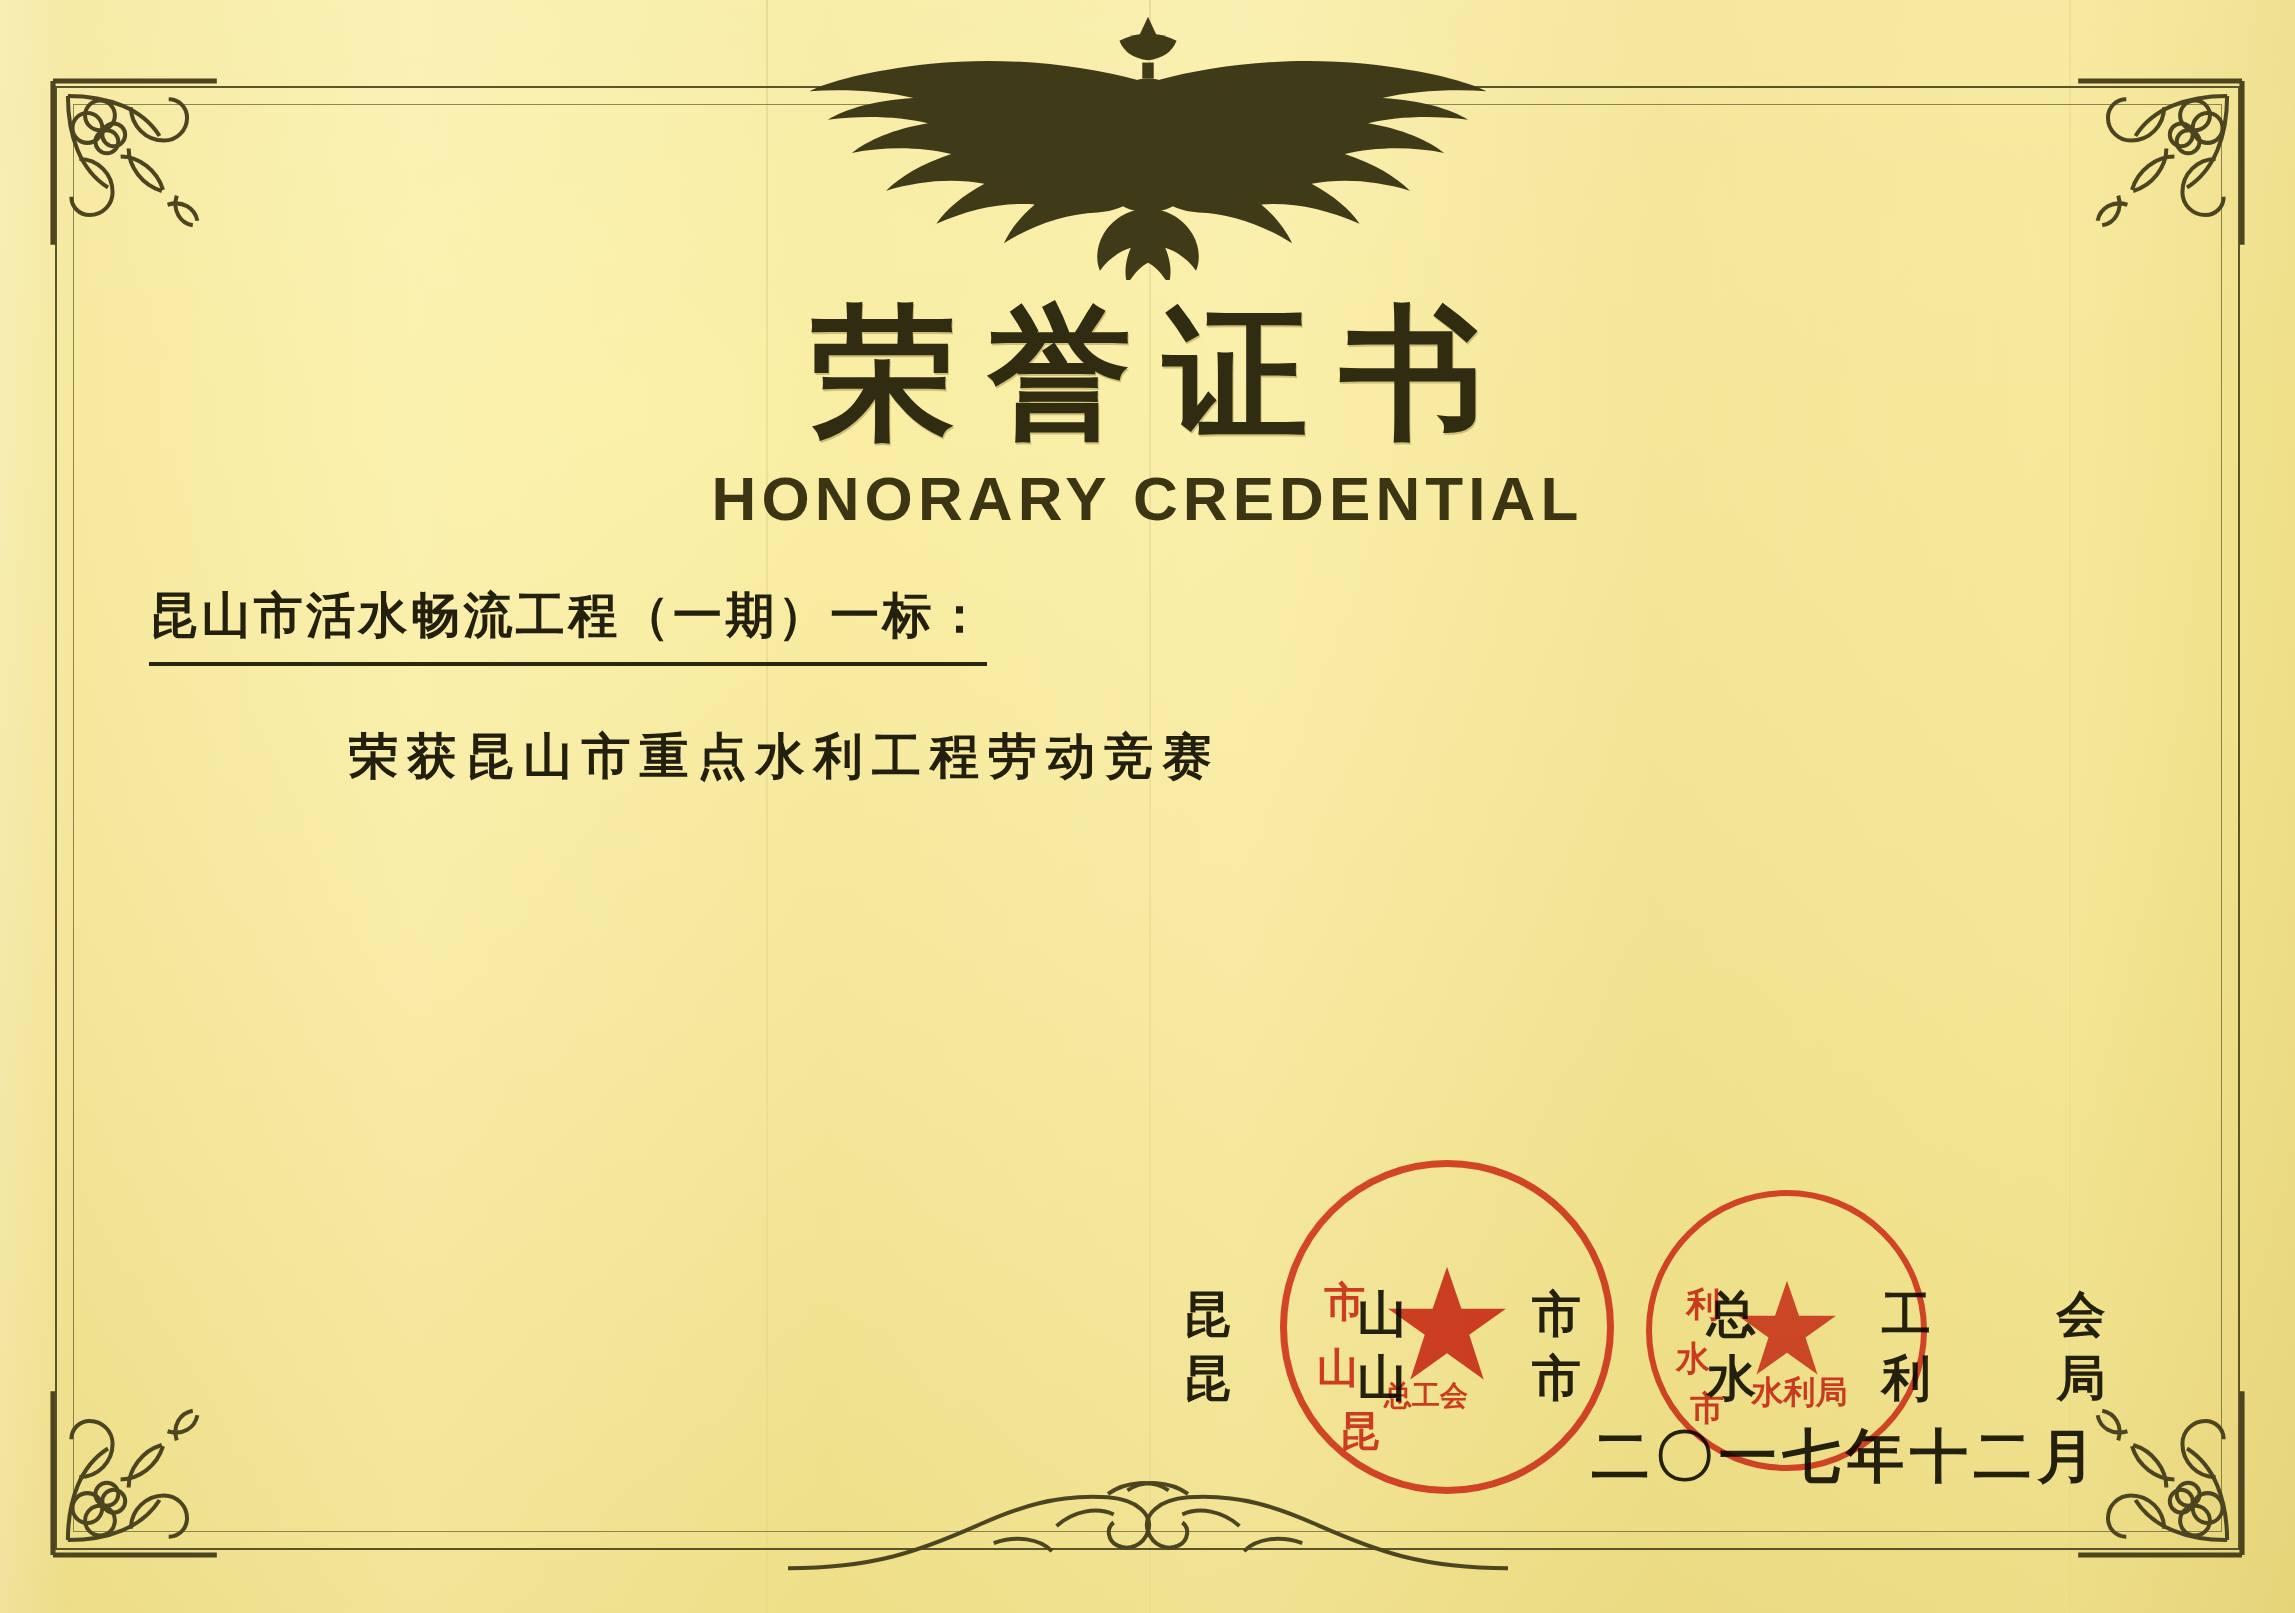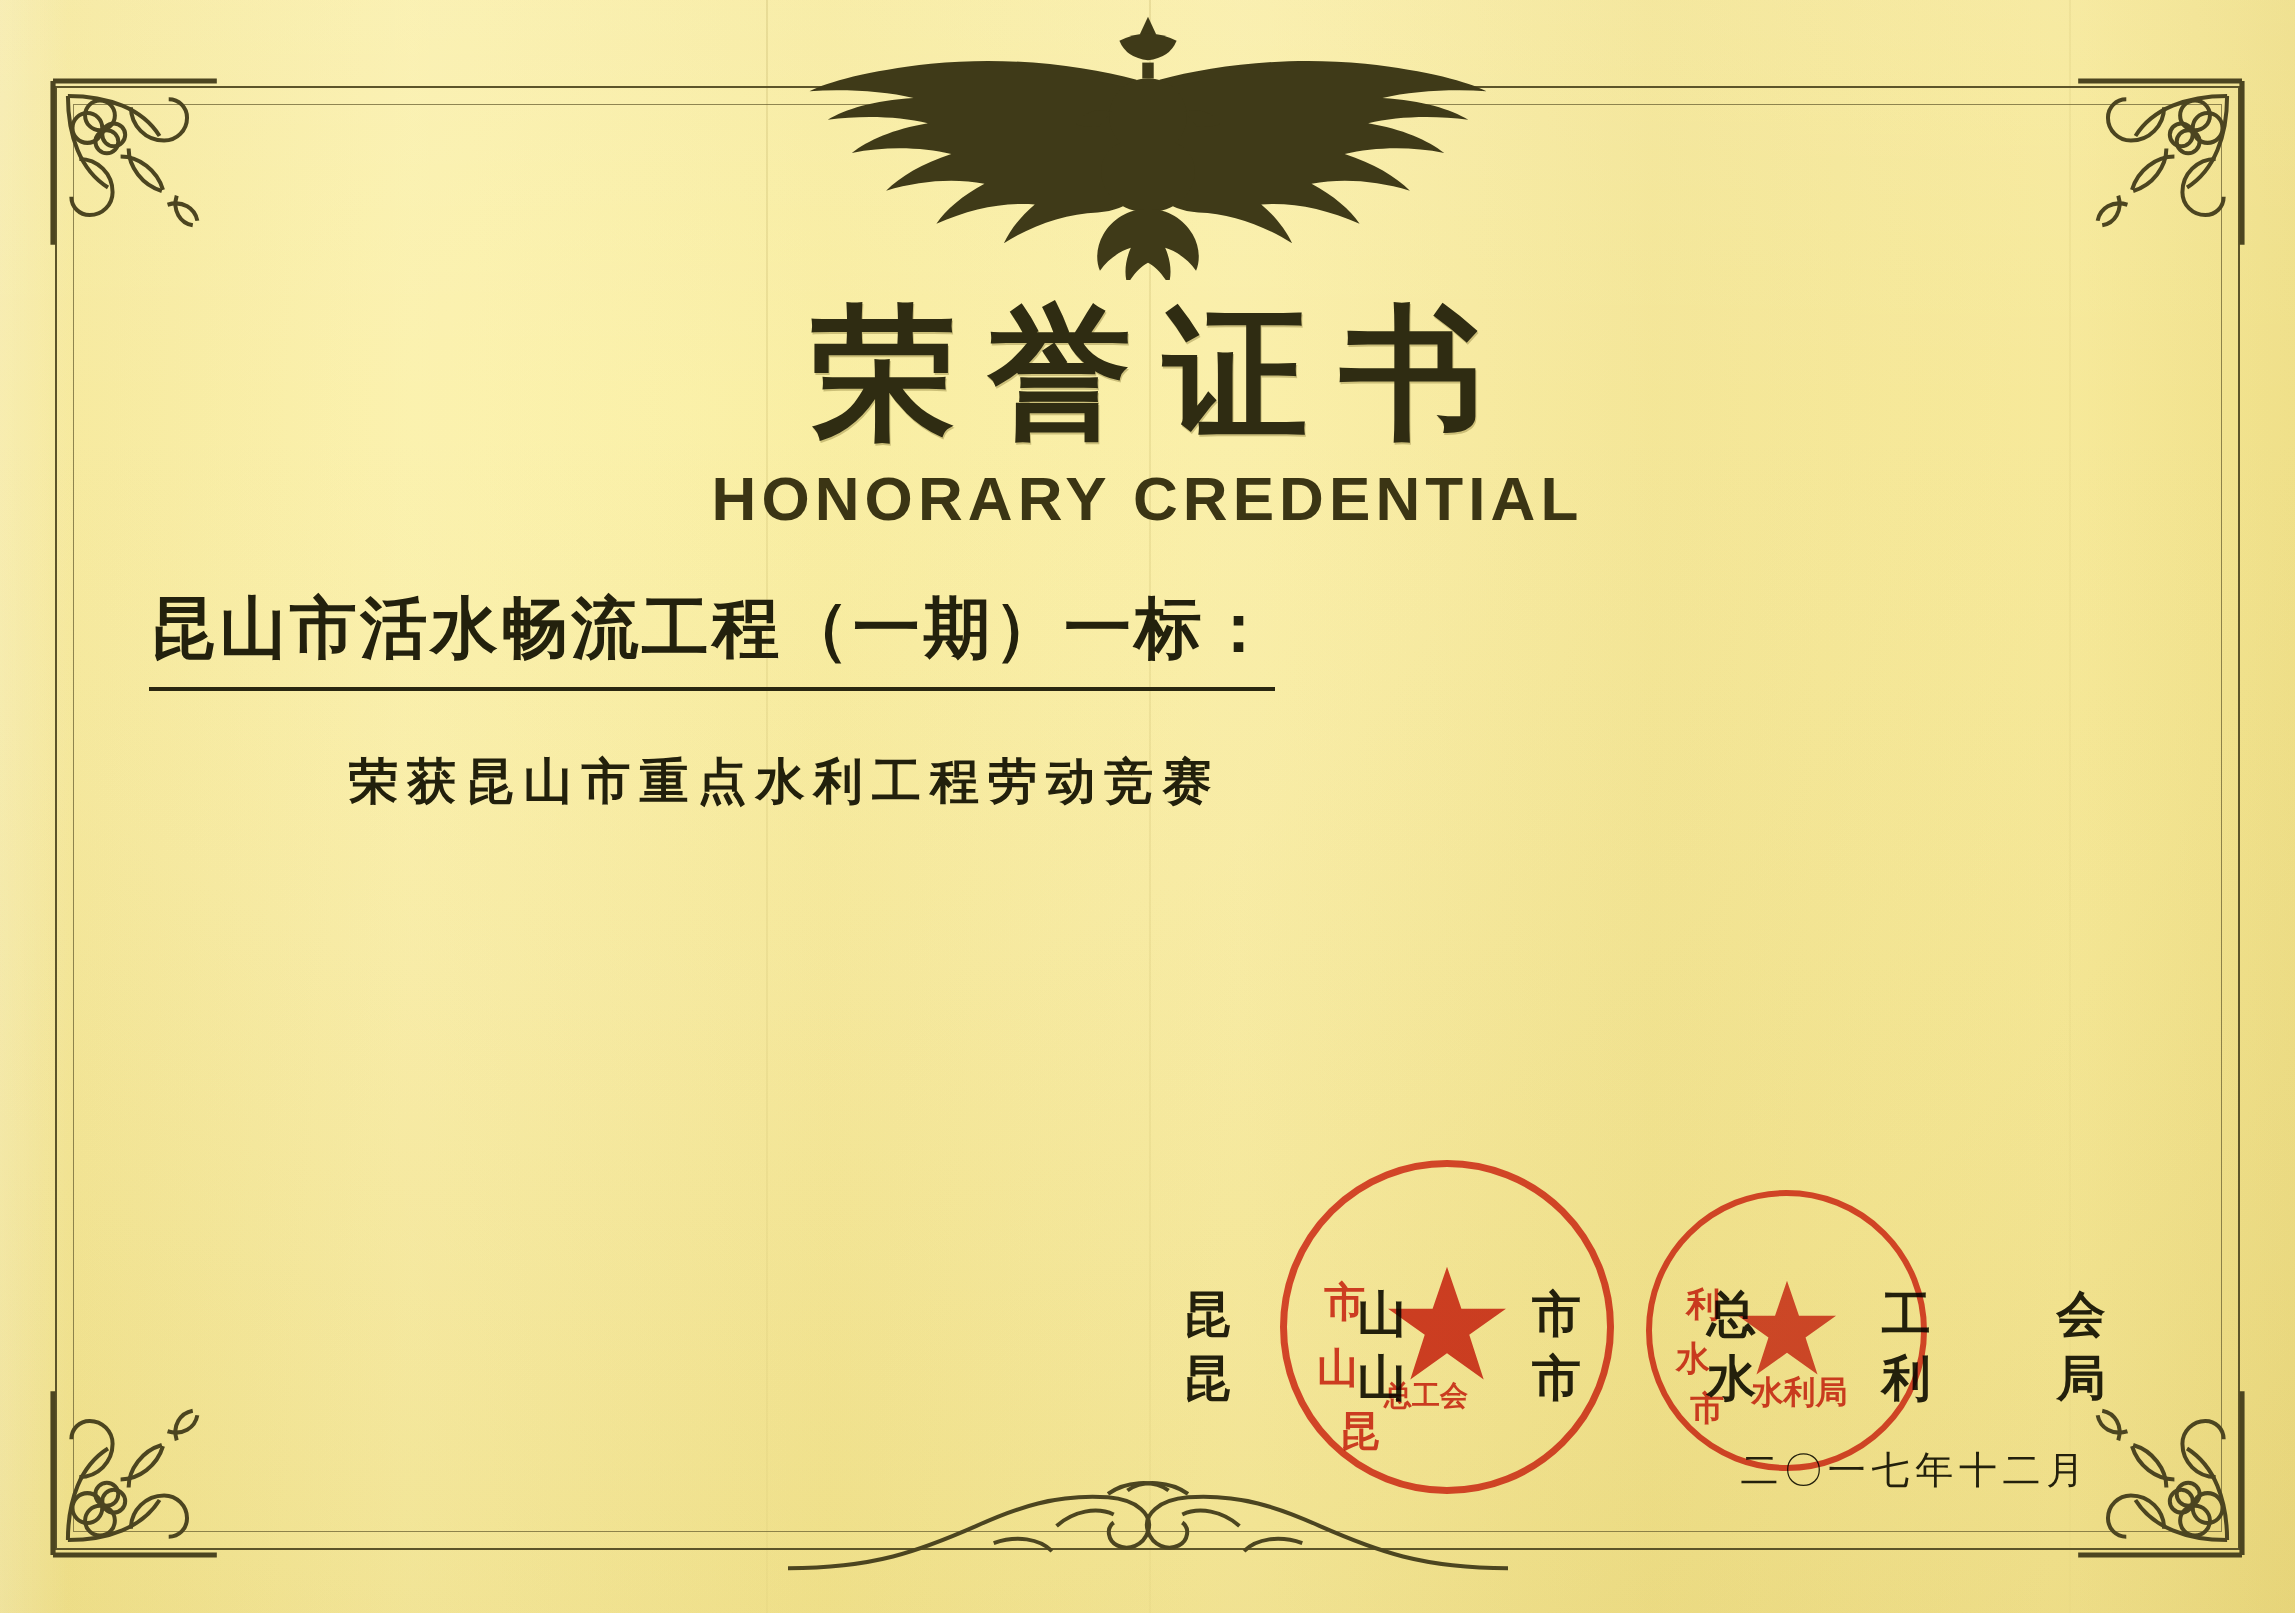--- a/index.html
+++ b/index.html
@@ -117,21 +117,21 @@
     color: #3b3514;
     margin-top: 15px;
   }
   .recipient-row {
     margin-top: 49px;
     padding-left: 46px;
   }
   .recipient {
     display: inline-block;
     font-family: "DejaVu Serif", serif;
-    font-size: 67px;
+    font-size: 49px;
     font-weight: 700;
     color: #23210d;
     letter-spacing: 3.4px;
     border-bottom: 4px solid #2a2710;
     padding-bottom: 12.6px;
   }
   .body-text {
     margin-top: 55px;
     font-family: Liberation Mono, monospace;
     font-size: 49px;
@@ -159,25 +159,25 @@
     font-family: "DejaVu Serif", serif;
     font-weight: 700;
     color: #23200c;
     font-size: 49px;
     line-height: 1.30;
   }
   .sign-col { text-align: center; width: 86px; }
   .sign-col div { white-space: nowrap; }
   .date {
     position: absolute;
-    right: 34px;
+    right: 23px;
     bottom: 20.6px;
     font-family: "DejaVu Serif", serif;
-    font-weight: 400;
-    font-size: 38px;
+    font-weight: 700;
+    font-size: 58px;
     letter-spacing: 5.7px;
     color: #23200c;
     white-space: nowrap;
   }
 
   
   .seal {
     position: absolute;
     border-radius: 50%;
     border: 7.4px solid rgba(214,38,24,0.82);

